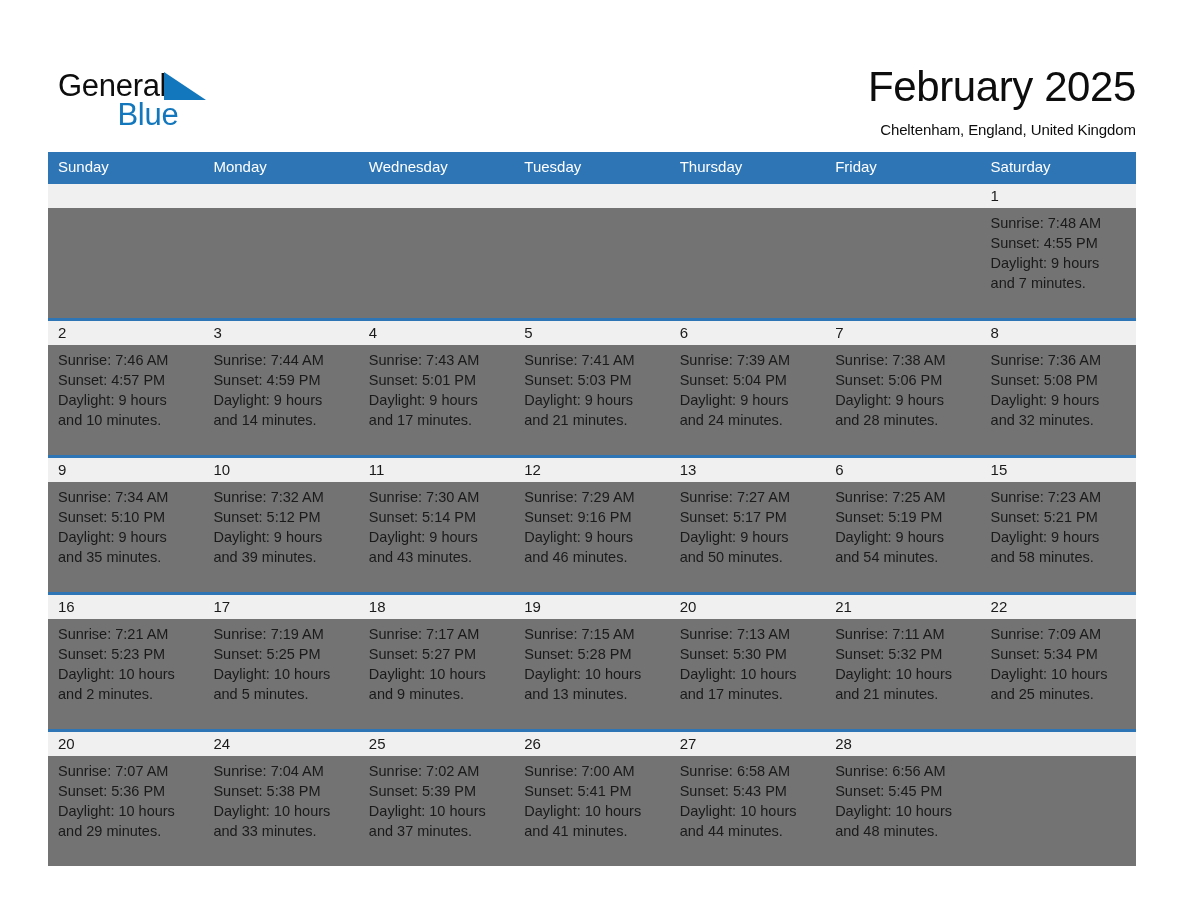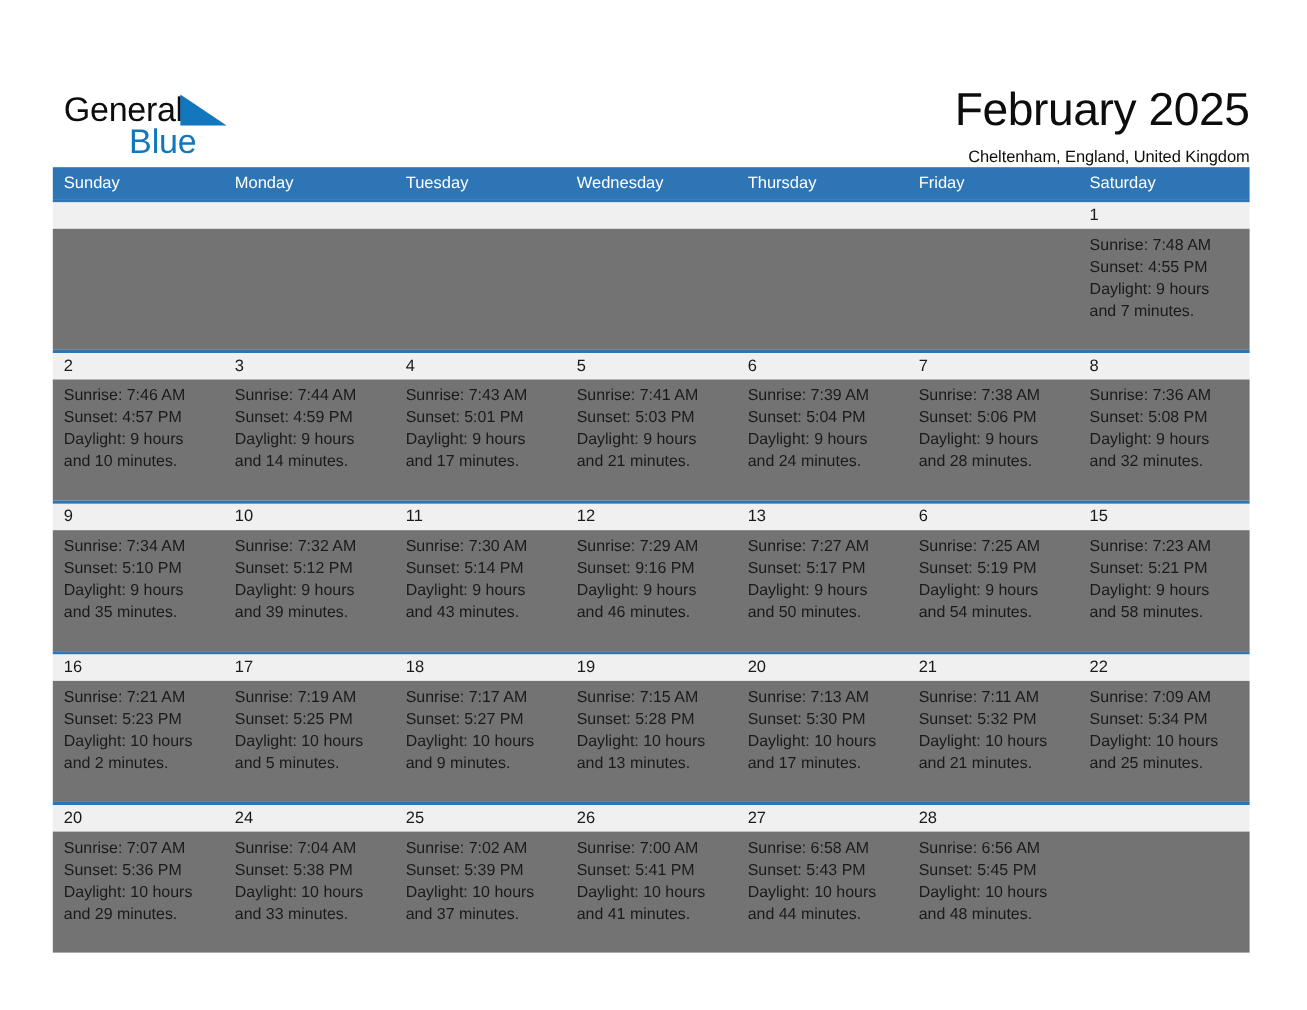--- a/index.html
+++ b/index.html
@@ -12,21 +12,21 @@
   .page {
     width: 1188px;
     height: 918px;
     position: relative;
     background: #ffffff;
   }
 
   
   .header {
     display: flex;
-    align-items: flex-end;
+    align-items: center;
     justify-content: space-between;
     padding: 48px 52px 0 58px;
     height: 152px;
   }
   .logo {
     position: relative;
     width: 150px;
     height: 76px;
     padding-top: 8px;
   }
@@ -153,22 +153,22 @@
       <h2 class="cal-subtitle">Cheltenham, England, United Kingdom</h2>
     </div>
 
   </div>
 
   <div class="calendar">
 
     <div class="dow-row">
       <div class="dow-cell">Sunday</div>
       <div class="dow-cell">Monday</div>
+      <div class="dow-cell">Wednesday</div>
       <div class="dow-cell">Tuesday</div>
-      <div class="dow-cell">Wednesday</div>
       <div class="dow-cell">Thursday</div>
       <div class="dow-cell">Friday</div>
       <div class="dow-cell">Saturday</div>
     </div>
 
     <div class="week">
       <div class="date-band">
         <div class="date-num"></div>
         <div class="date-num"></div>
         <div class="date-num"></div>

